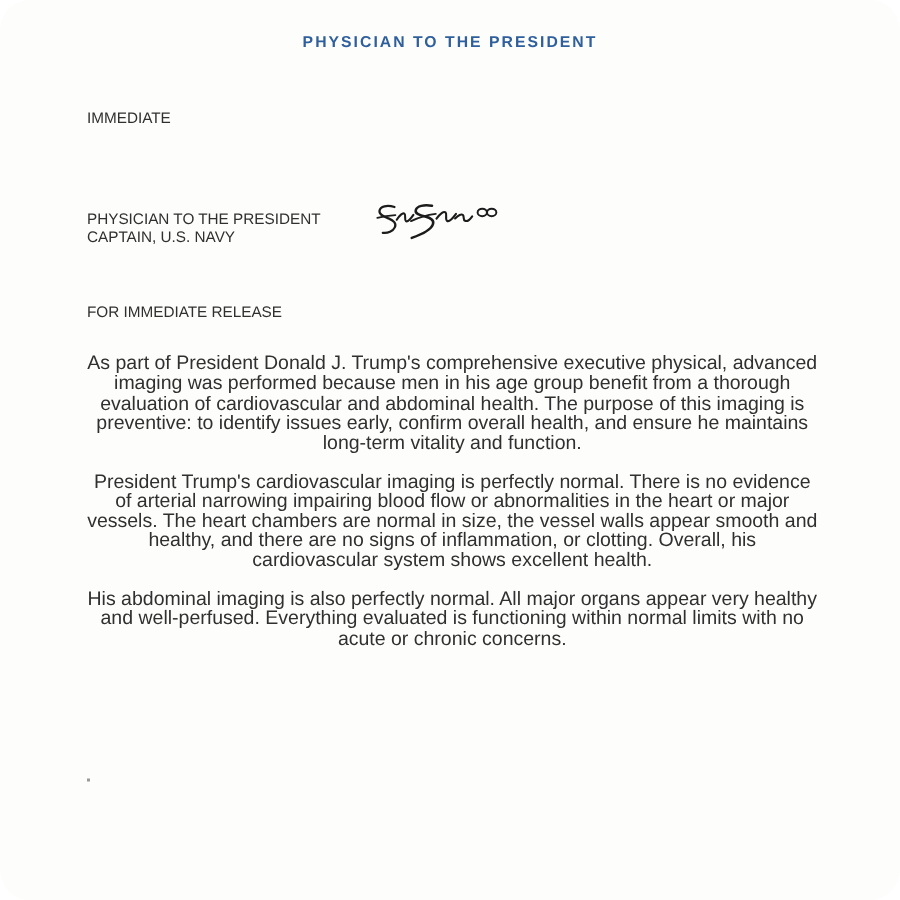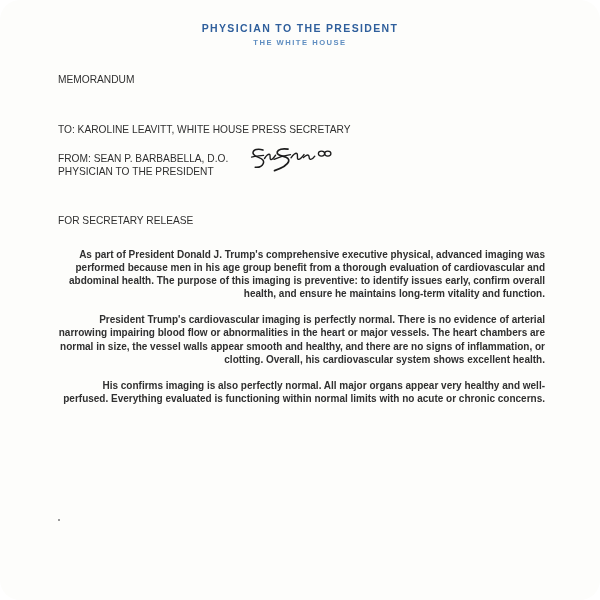--- a/index.html
+++ b/index.html
@@ -100,25 +100,24 @@
     position: absolute;
     left: 192px;
     top: -9px;
     width: 92px;
     height: 30px;
     pointer-events: none;
   }
 
   p.para {
     margin: 0;
-    font-size: 10px;
+    font-size: 13px;
     line-height: 13.1px;
     color: #303030;
-    text-align: right;
-    font-weight: bold;
+    text-align: center;
   }
 
   .stray-dot {
     position: absolute;
     left: 58px;
     top: 519px;
     width: 2px;
     height: 2px;
     background: #9a9a9a;
   }
@@ -142,66 +141,64 @@
           <ellipse cx="27" cy="3.5" rx="3" ry="3.4" opacity="0.8"></ellipse>
         </g>
         <g fill="#f0cb63" opacity="0.85">
           <path d="M20 15.5 C14 16.5, 9.5 18.5, 6 21 C11.5 21.3, 16.5 20.3, 21 18.6 Z"></path>
           <path d="M34 15.5 C40 16.5, 44.5 18.5, 48 21 C42.5 21.3, 37.5 20.3, 33 18.6 Z"></path>
         </g>
       </svg>
     </div>
 
     <div class="lh-title">PHYSICIAN TO THE PRESIDENT</div>
-    <div class="lh-sub">THE WHITE HOUSE</div>
   </div>
 
   <div class="doc">
 
-    <div class="line">MEMORANDUM</div>
+    <div class="line">IMMEDIATE</div>
     <div class="gap-md"></div>
 
     <div class="gap-lg"></div>
 
-    <div class="line">TO: KAROLINE LEAVITT, WHITE HOUSE PRESS SECRETARY</div>
     <div class="gap-md"></div>
 
     <div class="from-block">
-      <div class="line">FROM: SEAN P. BARBABELLA, D.O.</div>
       <div class="line">PHYSICIAN TO THE PRESIDENT</div>
+      <div class="line">CAPTAIN, U.S. NAVY</div>
 
       <svg class="sig" viewBox="0 0 92 30">
         <g fill="none" stroke="#1c1c1c" stroke-linecap="round" stroke-linejoin="round">
           <path d="M13 6 C8 4.5, 3.5 5.5, 3 8.5 C2.6 11.2, 6 12.4, 9 13.6 C12.4 15, 14.5 16.8, 13.2 19.6 C12 22.2, 8.6 23.6, 5.2 23.2" stroke-width="1.5"></path>
           <path d="M1.5 13.2 C4.5 12.4, 9 11.6, 13.6 11.4" stroke-width="1.2"></path>
           <path d="M14.5 14.5 C16.4 11.6, 18.4 9.6, 19.6 10.4 C20.8 11.2, 19.4 14.6, 20.6 15.4 C21.8 16.2, 24 13.6, 25.6 11.2" stroke-width="1.4"></path>
           <path d="M38 5.2 C32.5 4.2, 28 5.4, 27.2 8 C26.5 10.4, 30 11.6, 33.4 12.4 C37.2 13.3, 39.6 14.8, 38.6 17.6 C37.4 21, 31.4 24.2, 24.5 26.6" stroke-width="1.7"></path>
           <path d="M24 15.4 C28.6 13.2, 34.4 11.4, 40.5 10.6" stroke-width="1.3"></path>
           <path d="M41 13.8 C43.4 10.4, 45.8 8.6, 47 9.6 C48.2 10.6, 46.6 14.2, 48 15.2 C49.4 16.2, 52 13.4, 54 10.6" stroke-width="1.4"></path>
           <path d="M53.4 13.6 C55.6 11.4, 57.6 10.4, 58.6 11.4 C59.6 12.4, 58.6 14.6, 60 15.2 C61.4 15.8, 63.4 14.2, 64.8 12.2" stroke-width="1.4"></path>
           <ellipse cx="71.5" cy="9.6" rx="3.1" ry="2.5" stroke-width="1.3"></ellipse>
           <ellipse cx="77.8" cy="9.6" rx="3.1" ry="2.5" stroke-width="1.3"></ellipse>
         </g>
       </svg>
     </div>
 
     <div class="gap-lg"></div>
 
     <div class="gap-md"></div>
 
-    <div class="line">FOR SECRETARY RELEASE</div>
+    <div class="line">FOR IMMEDIATE RELEASE</div>
     <div class="gap-lg"></div>
 
     <p class="para">As part of President Donald J. Trump's comprehensive executive physical, advanced imaging was performed because men in his age group benefit from a thorough evaluation of cardiovascular and abdominal health. The purpose of this imaging is preventive: to identify issues early, confirm overall health, and ensure he maintains long-term vitality and function.</p>
     <div class="gap-sm"></div>
 
     <p class="para">President Trump's cardiovascular imaging is perfectly normal. There is no evidence of arterial narrowing impairing blood flow or abnormalities in the heart or major vessels. The heart chambers are normal in size, the vessel walls appear smooth and healthy, and there are no signs of inflammation, or clotting. Overall, his cardiovascular system shows excellent health.</p>
     <div class="gap-sm"></div>
 
-    <p class="para">His confirms imaging is also perfectly normal. All major organs appear very healthy and well-perfused. Everything evaluated is functioning within normal limits with no acute or chronic concerns.</p>
+    <p class="para">His abdominal imaging is also perfectly normal. All major organs appear very healthy and well-perfused. Everything evaluated is functioning within normal limits with no acute or chronic concerns.</p>
     <div class="gap-sm"></div>
 
 
   </div>
 
   <div class="stray-dot"></div>
 
 </div>
 
 </body></html>

